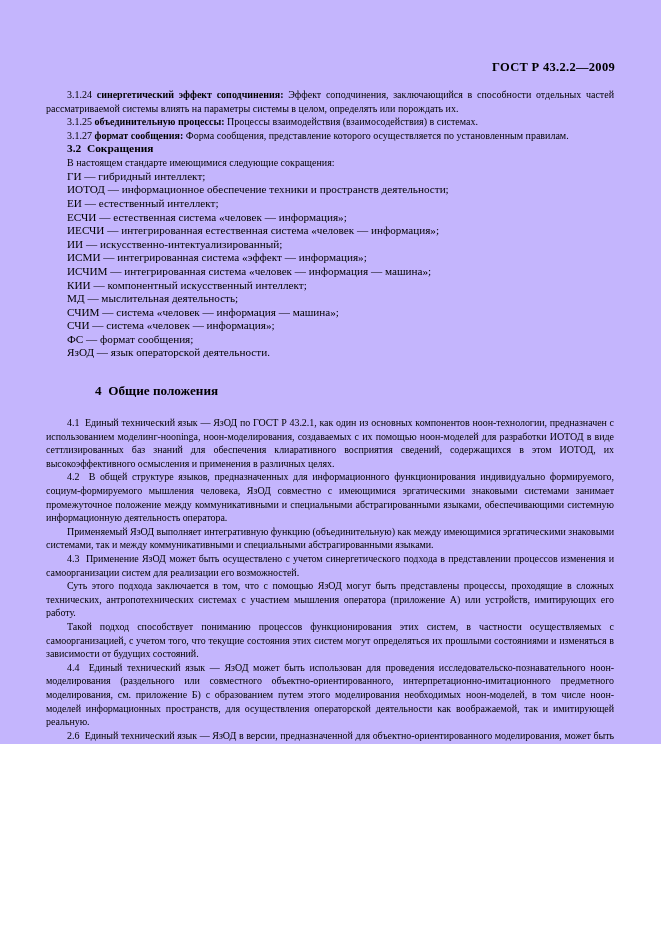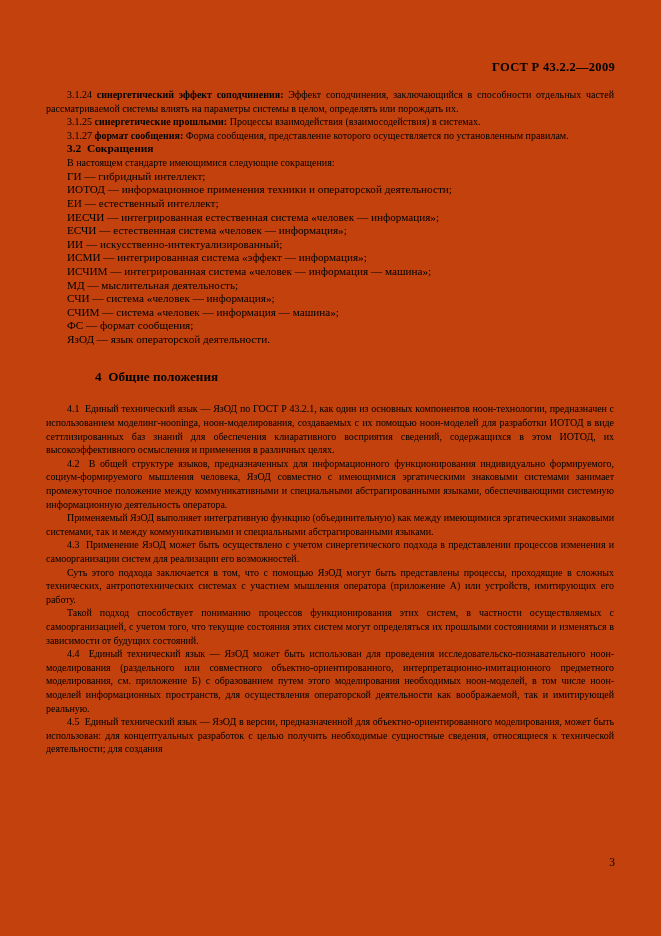--- a/index.html
+++ b/index.html
@@ -3,22 +3,22 @@
 <meta charset="utf-8">
 <style>
   html, body {
     margin: 0;
     padding: 0;
     background: #ffffff;
   }
   .page {
     position: relative;
     width: 661px;
-    height: 936px;
-    background: #c2410c;
+    height: 744px;
+    background: #c4b5fd;
     font-family: "Liberation Serif", serif;
     color: #000000;
     box-sizing: border-box;
     overflow: hidden;
   }
   .header {
     position: absolute;
     top: 60px;
     right: 46px;
     font-family: "Liberation Serif", serif;
@@ -87,41 +87,42 @@
 <body>
 
 <div class="page">
 
   <div class="header">ГОСТ Р 43.2.2—2009</div>
 
   <div class="content">
 
     <p class="indent"><span>3.1.24</span> <span class="term">синергетический эффект соподчинения:</span><span> Эффект соподчинения, заключающийся в способности отдельных частей рассматриваемой системы влиять на параметры системы в целом, определять или порождать их.</span></p>
 
-    <p class="indent"><span>3.1.25</span> <span class="term">синергетические прошлыми:</span><span> Процессы взаимодействия (взаимосодействия) в системах.</span></p>
+    <p class="indent"><span>3.1.25</span> <span class="term">объединительную процессы:</span><span> Процессы взаимодействия (взаимосодействия) в системах.</span></p>
 
 
     <p class="indent"><span>3.1.27</span> <span class="term">формат сообщения:</span><span> Форма сообщения, представление которого осуществляется по установленным правилам.</span></p>
 
     <p class="sec-head"><span>3.2</span>&nbsp;&nbsp;<span>Сокращения</span></p>
 
     <p class="indent">В настоящем стандарте имеющимися следующие сокращения:</p>
 
     <ul class="abbr-list">
       <li>ГИ — гибридный интеллект;</li>
-      <li>ИОТОД — информационное применения техники и операторской деятельности;</li>
+      <li>ИОТОД — информационное обеспечение техники и пространств деятельности;</li>
       <li>ЕИ — естественный интеллект;</li>
+      <li>ЕСЧИ — естественная система «человек — информация»;</li>
       <li>ИЕСЧИ — интегрированная естественная система «человек — информация»;</li>
-      <li>ЕСЧИ — естественная система «человек — информация»;</li>
       <li>ИИ — искусственно-интектуализированный;</li>
       <li>ИСМИ — интегрированная система «эффект — информация»;</li>
       <li>ИСЧИМ — интегрированная система «человек — информация — машина»;</li>
+      <li>КИИ — компонентный искусственный интеллект;</li>
       <li>МД — мыслительная деятельность;</li>
+      <li>СЧИМ — система «человек — информация — машина»;</li>
       <li>СЧИ — система «человек — информация»;</li>
-      <li>СЧИМ — система «человек — информация — машина»;</li>
       <li>ФС — формат сообщения;</li>
       <li>ЯзОД — язык операторской деятельности.</li>
     </ul>
 
     <div class="gap-2"></div>
 
     <p class="big-head"><span>4</span>&nbsp;&nbsp;<span>Общие положения</span></p>
 
     <div class="gap-3"></div>
 
@@ -132,19 +133,19 @@
     <p class="indent tight"><span>Применяемый ЯзОД выполняет интегративную функцию (объединительную) как между имеющимися эргатическими знаковыми системами, так и между коммуникативными и специальными абстрагированными языками.</span></p>
 
     <p class="indent tight"><span>4.3</span>&nbsp;&nbsp;<span>Применение ЯзОД может быть осуществлено с учетом синергетического подхода в представлении процессов изменения и самоорганизации систем для реализации его возможностей.</span></p>
 
     <p class="indent tight"><span>Суть этого подхода заключается в том, что с помощью ЯзОД могут быть представлены процессы, проходящие в сложных технических, антропотехнических системах с участием мышления оператора (приложение А) или устройств, имитирующих его работу.</span></p>
 
     <p class="indent tight"><span>Такой подход способствует пониманию процессов функционирования этих систем, в частности осуществляемых с самоорганизацией, с учетом того, что текущие состояния этих систем могут определяться их прошлыми состояниями и изменяться в зависимости от будущих состояний.</span></p>
 
     <p class="indent tight"><span>4.4</span>&nbsp;&nbsp;<span>Единый технический язык — ЯзОД может быть использован для проведения исследовательско-познавательного ноон-моделирования (раздельного или совместного объектно-ориентированного, интерпретационно-имитационного предметного моделирования, см. приложение Б) с образованием путем этого моделирования необходимых ноон-моделей, в том числе ноон-моделей информационных пространств, для осуществления операторской деятельности как воображаемой, так и имитирующей реальную.</span></p>
 
-    <p class="indent tight"><span>4.5</span>&nbsp;&nbsp;<span>Единый технический язык — ЯзОД в версии, предназначенной для объектно-ориентированного моделирования, может быть использован: для концептуальных разработок с целью получить необходимые сущностные сведения, относящиеся к технической деятельности; для создания</span></p>
+    <p class="indent tight"><span>2.6</span>&nbsp;&nbsp;<span>Единый технический язык — ЯзОД в версии, предназначенной для объектно-ориентированного моделирования, может быть использован: для концептуальных разработок с целью получить необходимые сущностные сведения, относящиеся к технической деятельности; для создания</span></p>
 
   </div>
 
   <div class="pagenum">3</div>
 
 </div>
 
 </body></html>

